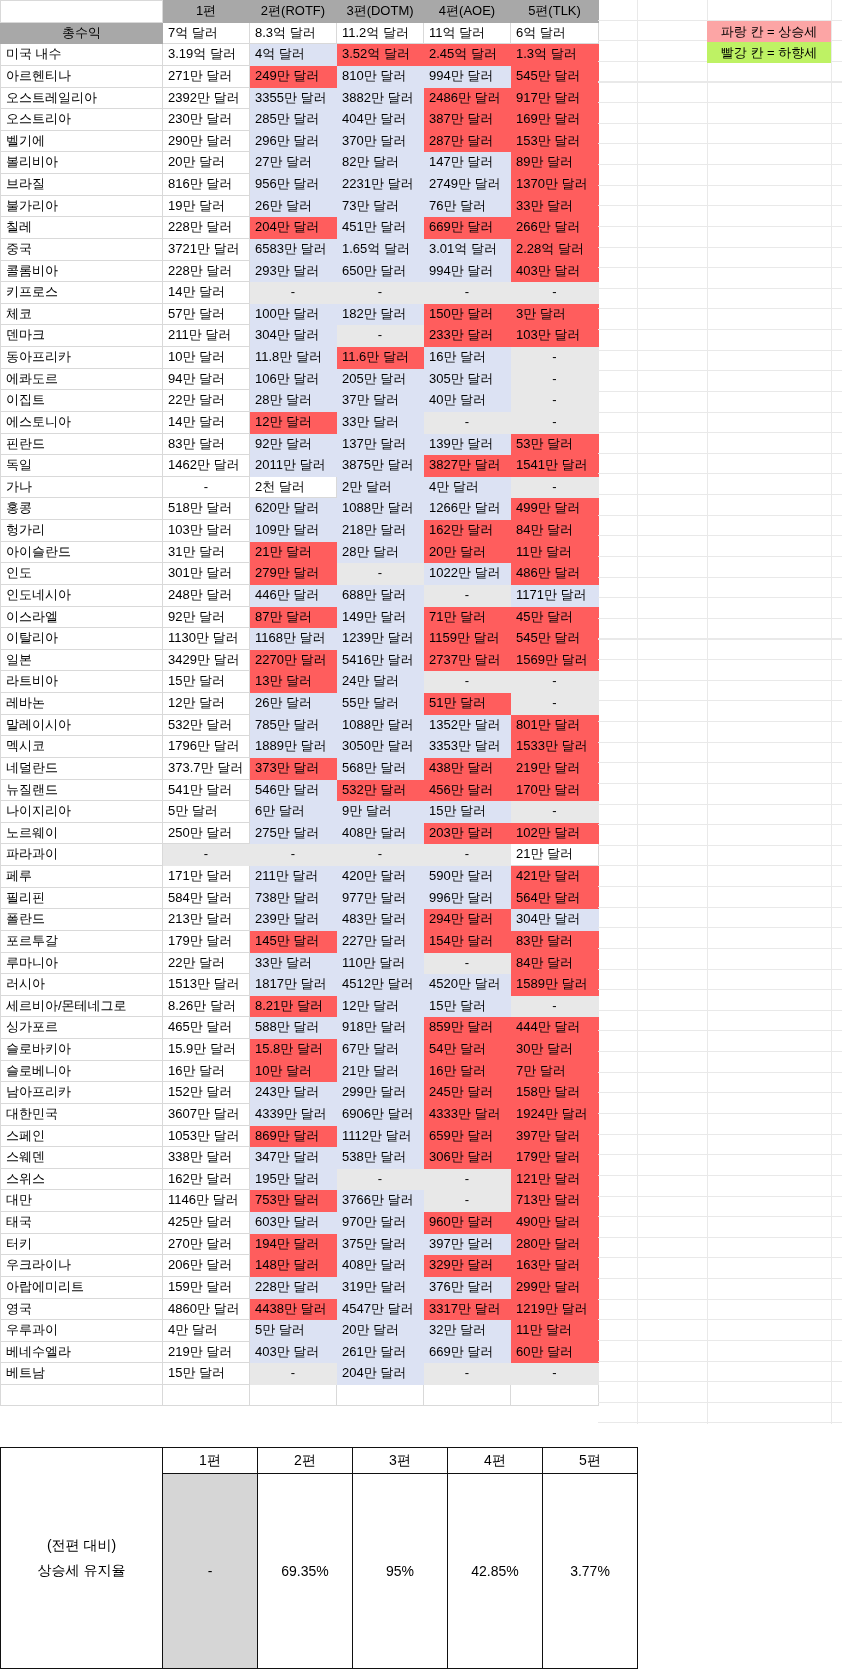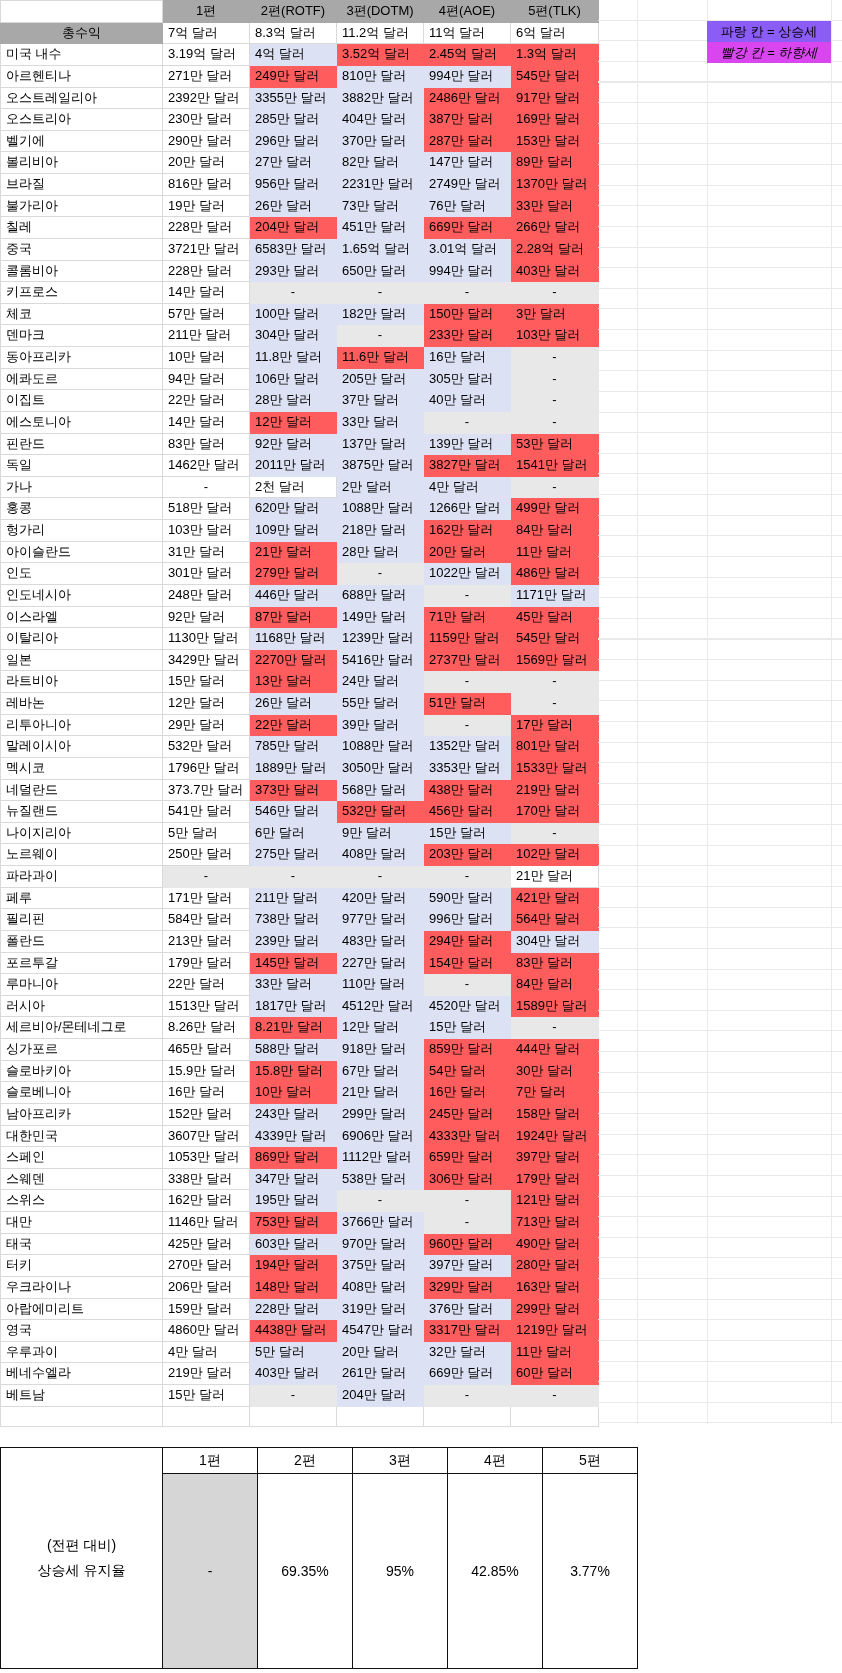--- a/index.html
+++ b/index.html
@@ -30,22 +30,22 @@
     background:repeating-linear-gradient(to bottom,
       transparent 0px,transparent 19.6px,#e9e9e9 19.6px,#e9e9e9 20.63px);
   }
   #grid .v{position:absolute;top:0;bottom:0;width:1px;background:#e9e9e9;}
   
   .legend{
     position:absolute;left:707px;width:124px;height:21px;
     font-size:13px;display:flex;align-items:center;justify-content:center;
     white-space:nowrap;
   }
-  #legend-blue{top:21px;background:#8b5cf6;}
-  #legend-red{top:42px;background:#d946ef;font-style:italic;}
+  #legend-blue{top:21px;background:#fca5a5;}
+  #legend-red{top:42px;background:#bef264;}
   
   #summary{position:absolute;top:1447px;left:0;width:637px;}
   #summary td{
     border:1.5px solid #111;text-align:center;box-sizing:border-box;
     font-size:14px;background:#fff;
   }
   #summary td.sum-h{height:26px;}
   #summary tr.valrow td{height:195px;}
   #summary td.sum-gray{background:#d6d6d6;}
   #summary td.sum-label{font-size:14px;line-height:25px;margin-left:46px;}
@@ -319,28 +319,20 @@
         <td class="cg dash">-</td>
         <td class="cg dash">-</td>
       </tr>
       <tr>
         <td class="lab">레바논</td>
         <td class="cw">12만 달러</td>
         <td class="cb">26만 달러</td>
         <td class="cb">55만 달러</td>
         <td class="cr">51만 달러</td>
         <td class="cg dash">-</td>
-      </tr>
-      <tr>
-        <td class="lab">리투아니아</td>
-        <td class="cw">29만 달러</td>
-        <td class="cr">22만 달러</td>
-        <td class="cb">39만 달러</td>
-        <td class="cg dash">-</td>
-        <td class="cr">17만 달러</td>
       </tr>
       <tr>
         <td class="lab">말레이시아</td>
         <td class="cw">532만 달러</td>
         <td class="cb">785만 달러</td>
         <td class="cb">1088만 달러</td>
         <td class="cb">1352만 달러</td>
         <td class="cr">801만 달러</td>
       </tr>
       <tr>

